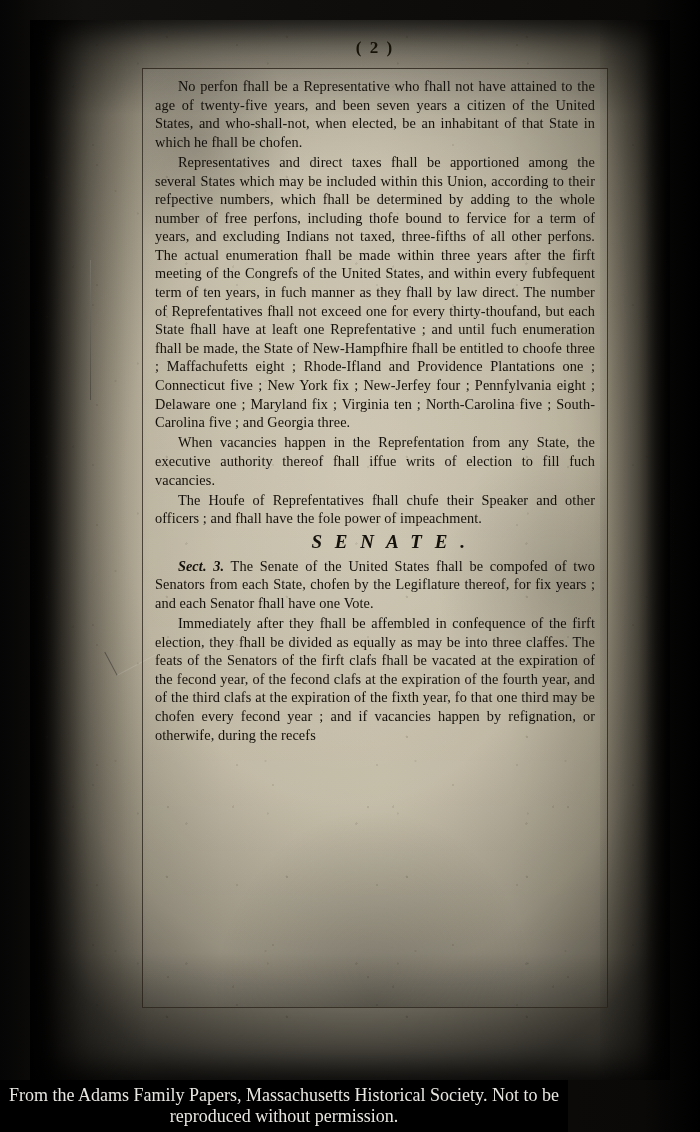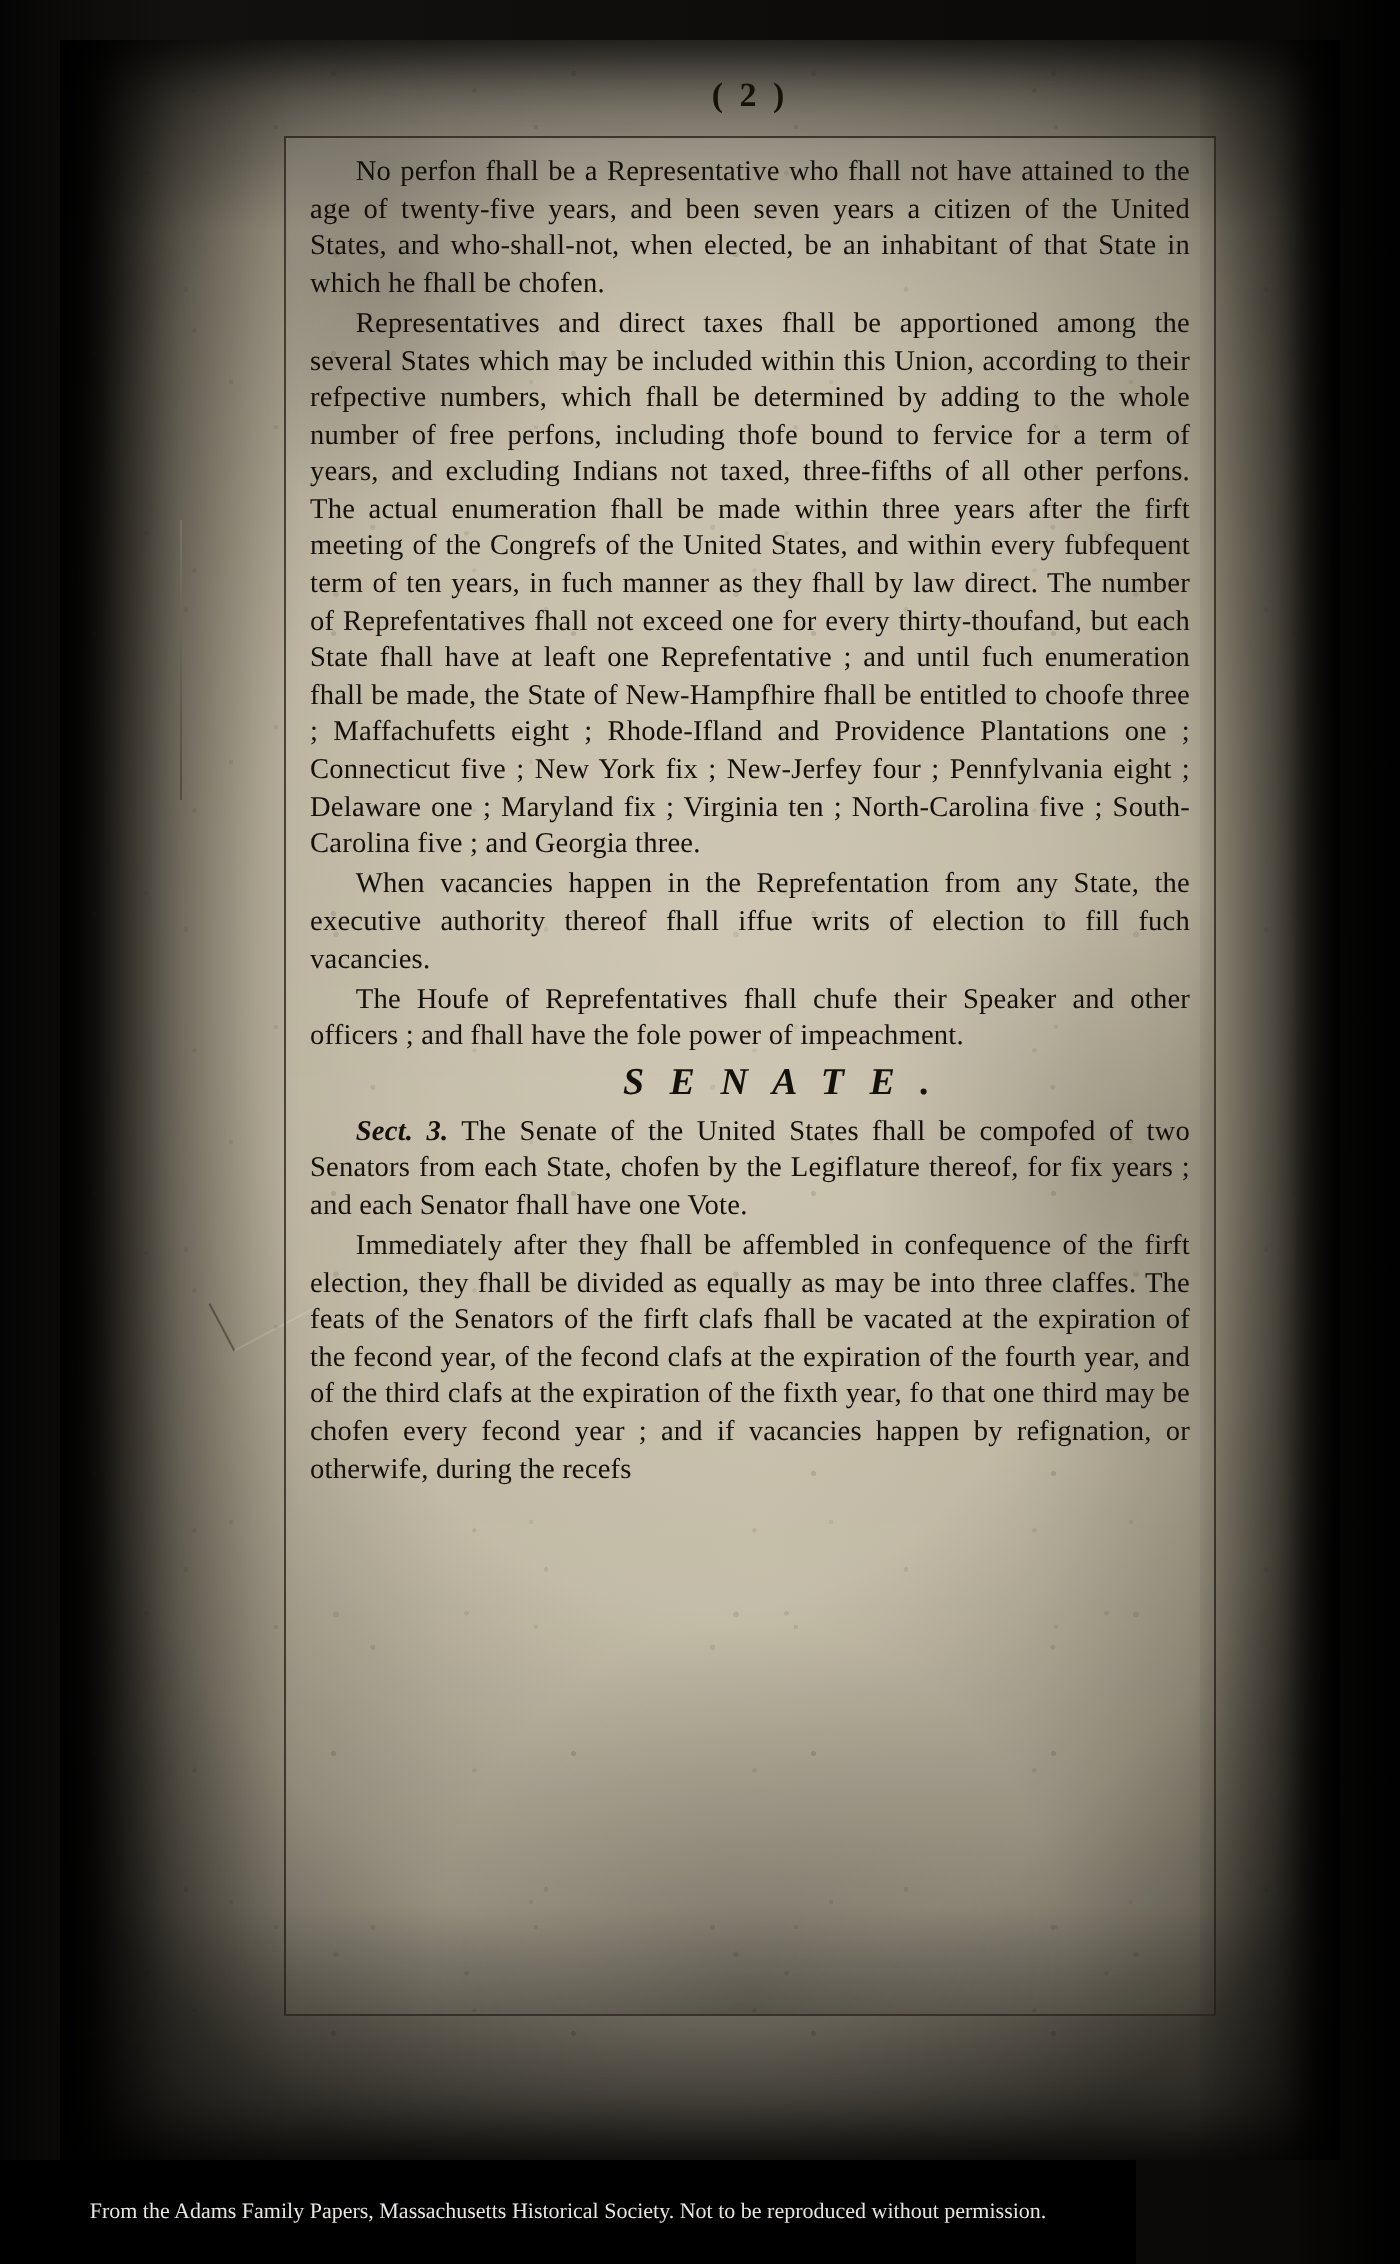--- a/index.html
+++ b/index.html
@@ -166,21 +166,21 @@
 
   
   .caption {
     position: absolute;
     left: 0;
     bottom: 0;
     width: 568px;
     height: 52px;
     background: #000;
     color: #e8e6e0;
-    font-size: 11px;
+    font-size: 18px;
     font-family: "Liberation Serif", serif;
     display: flex;
     align-items: center;
     justify-content: center;
     text-align: center;
   }
 </style>
 </head>
 <body>
 

